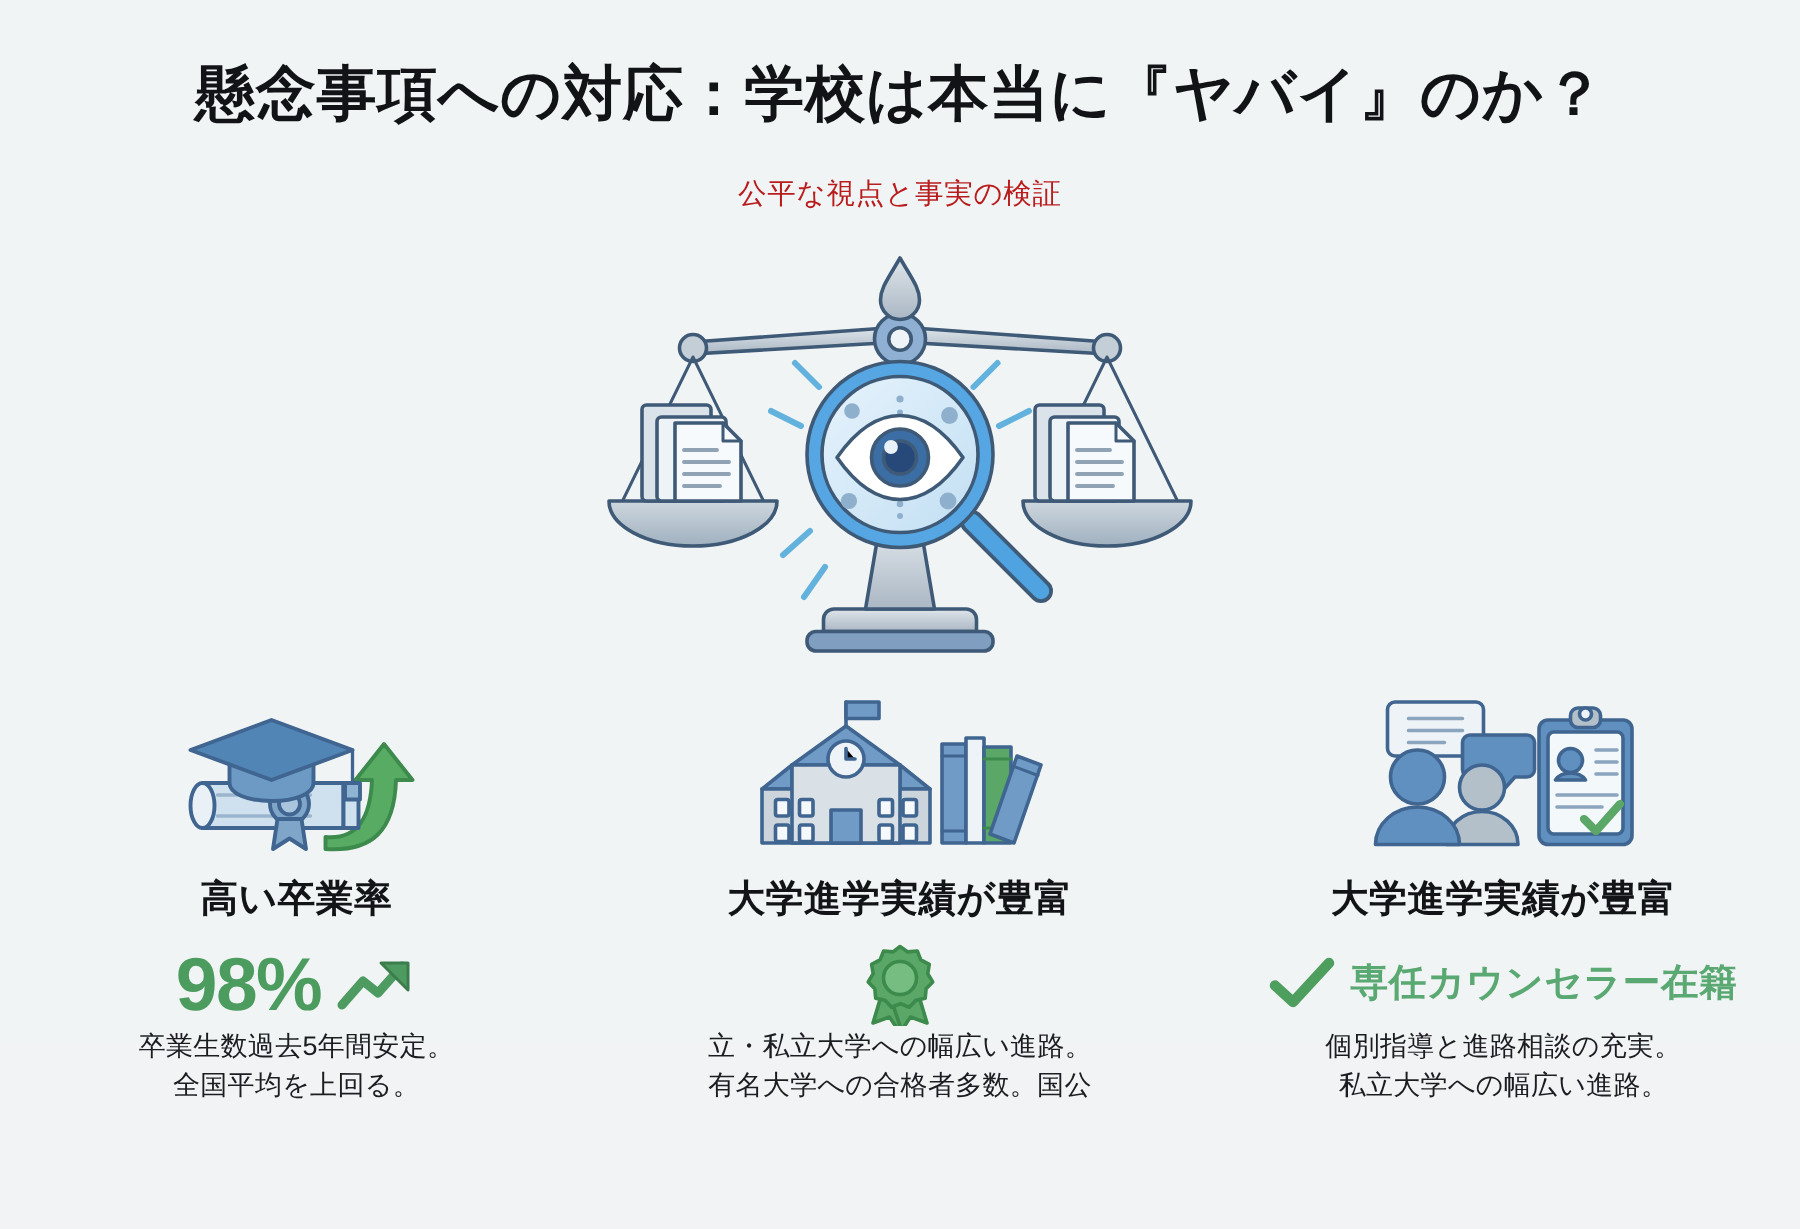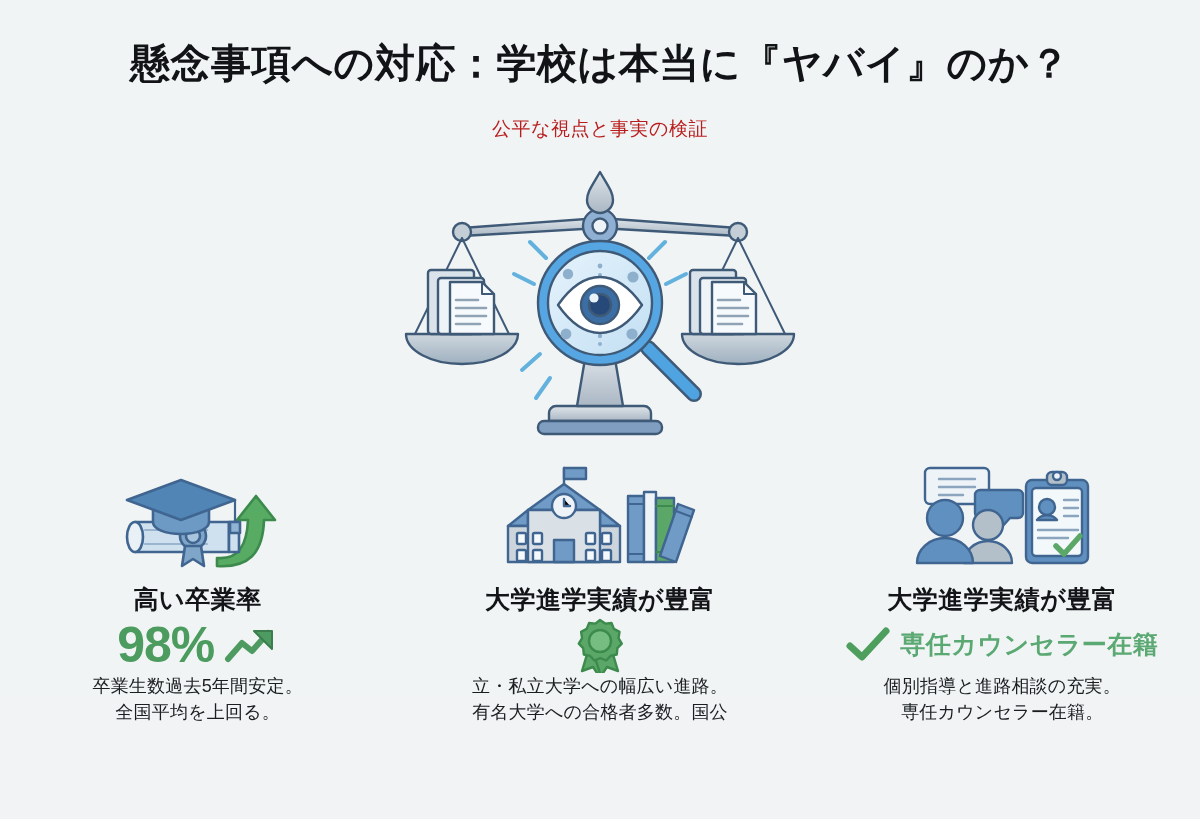--- a/index.html
+++ b/index.html
@@ -66,21 +66,21 @@
   .col-icon svg { display:block; }
   .col-head {
     margin-top:16px;
     font-size:25px;
     font-weight:bold;
     color:#121417;
     letter-spacing:0.5px;
     line-height:1.1;
   }
   .col-value {
-    margin-top:3px;
+    margin-top:14px;
     display:flex;
     align-items:center;
     justify-content:center;
     gap:10px;
     height:56px;
   }
   .big-num {
     font-size:50px;
     font-weight:bold;
     color:#4c9c5f;
@@ -351,18 +351,18 @@
       </div>
       <div class="col-head">大学進学実績が豊富</div>
       <div class="col-value">
         <svg width="44" height="36" viewBox="0 0 44 36">
           <path d="M4 19 l12 11 l24 -26" fill="none" stroke="#4e9e5e" stroke-width="7" stroke-linecap="round" stroke-linejoin="round"></path>
         </svg>
         <span class="value-text">専任カウンセラー在籍</span>
       </div>
       <div class="col-desc">
         <span>個別指導と進路相談の充実。</span>
-        <span>専任カウンセラー在籍。</span>
+        <span>私立大学への幅広い進路。</span>
       </div>
     </div>
 
   </div>
 </div>
 
 </body></html>

